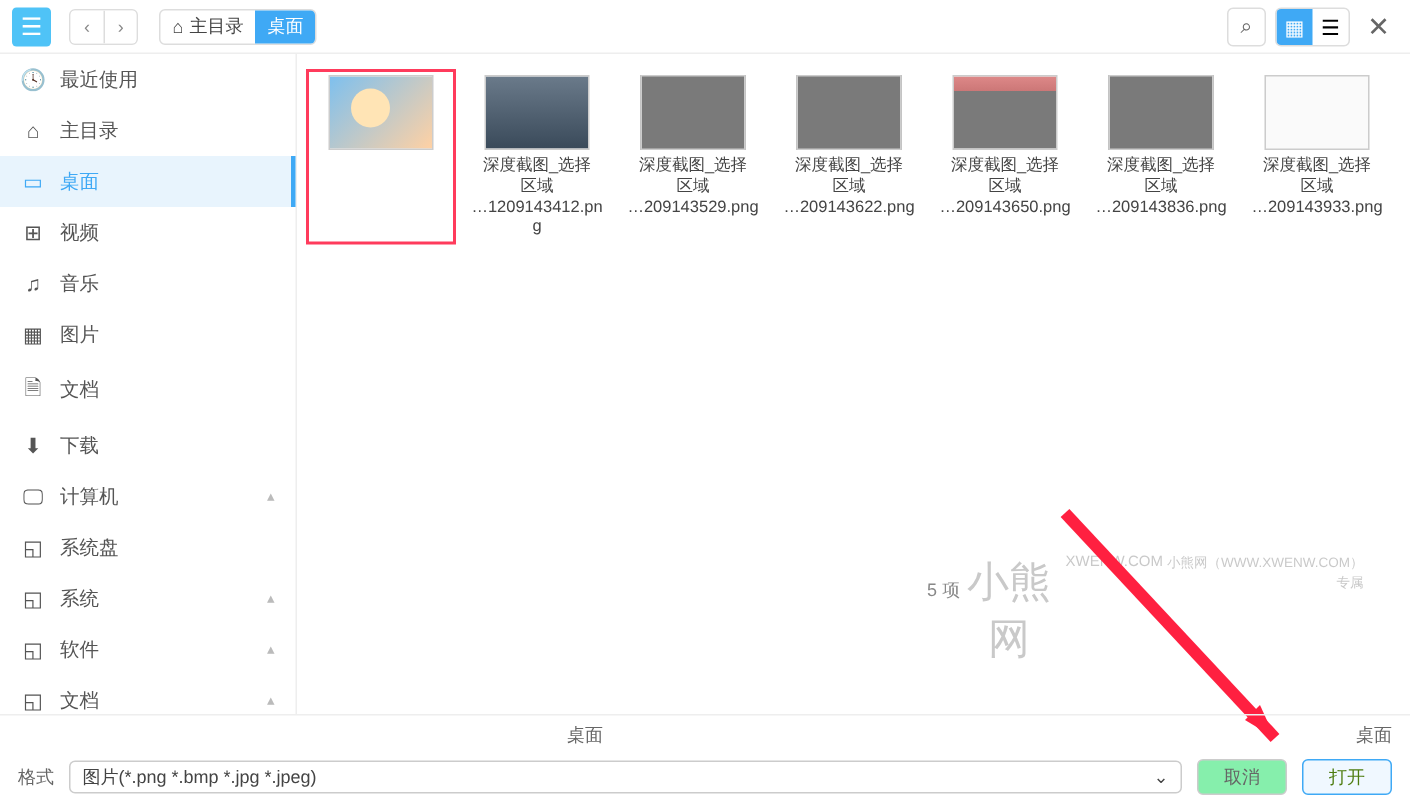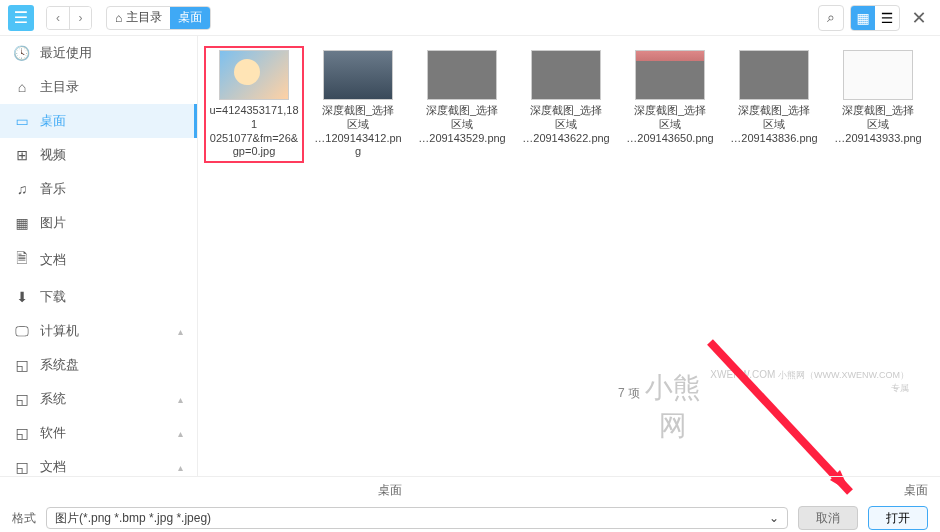--- a/index.html
+++ b/index.html
@@ -35,22 +35,22 @@
 
 .statusbar { position: absolute; bottom: 74px; left: 420px; font-size: 12px; color: #888; }
 
 .watermark { position: absolute; right: 24px; bottom: 30px; width: 288px; height: 140px; border: 1px solid #fff; opacity: 0.45; pointer-events: none; padding: 6px; display: flex; flex-direction: row; justify-content: flex-end; font-size: 10px; color: #888; }
 .arrow { position: absolute; right: 70px; bottom: 30px; width: 180px; height: 170px; pointer-events: none; }
 
 .footer { position: absolute; bottom: 0; left: 0; right: 0; height: 56px; border-top: 1px solid #eee; display: flex; flex-direction: column; }
 .frow { display: flex; align-items: center; padding: 4px 12px; gap: 10px; font-size: 12px; color: #666; height: 28px; }
 .fpath { flex: 1; text-align: center; }
 .sel-in { flex: 1; border: 1px solid #ccc; border-radius: 4px; height: 22px; padding: 0 8px; display: flex; align-items: center; justify-content: space-between; font-size: 12px; color: #444; gap: 20px; }
-.btn { min-width: 60px; height: 24px; border: 1px solid #ccc; border-radius: 4px; display: flex; align-items: center; justify-content: center; font-size: 12px; background: #e5e5e5; }
-.btn.primary { border-color: #3fa9f5; color: #000000; background: #f0f8ff; }
+.btn { min-width: 60px; height: 24px; border: 1px solid #ccc; border-radius: 4px; display: flex; align-items: center; justify-content: center; font-size: 12px; background: #86efac; }
+.btn.primary { border-color: #3fa9f5; color: #4d7c0f; background: #f0f8ff; }
 </style>
 </head>
 <body>
 
 <div class="toolbar">
   <div class="app-ico">☰</div>
   <div class="navbtns">
     <div class="navbtn">‹</div>
     <div class="navbtn">›</div>
   </div>
@@ -137,21 +137,20 @@
         <span class="sico">◱</span>
         <span>文档</span>
         <span class="chev">▴</span>
       </div>
     </div>
   <div class="files" id="files">
     <div class="file sel">
         <div class="thumb" style="background:linear-gradient(135deg,#7ec0ee,#ffd1a4)">
           <div style="position:absolute;left:14px;top:8px;width:26px;height:26px;border-radius:50%;background:#ffe4b5;"></div>
         </div>
-        <div class="fname">u=4124353171,181<br>0251077&amp;fm=26&amp;<br>gp=0.jpg</div>
       </div>
       <div class="file">
         <div class="thumb" style="background:linear-gradient(#6a7a8a,#3a4a5a)"></div>
         <div class="fname">深度截图_选择<br>区域<br>…1209143412.png</div>
       </div>
       <div class="file">
         <div class="thumb" style="background:#7a7a7a"></div>
         <div class="fname">深度截图_选择<br>区域<br>…209143529.png</div>
       </div>
       <div class="file">
@@ -163,21 +162,21 @@
         <div class="fname">深度截图_选择<br>区域<br>…209143650.png</div>
       </div>
       <div class="file">
         <div class="thumb" style="background:#7a7a7a"></div>
         <div class="fname">深度截图_选择<br>区域<br>…209143836.png</div>
       </div>
       <div class="file">
         <div class="thumb" style="background:#fafafa"></div>
         <div class="fname">深度截图_选择<br>区域<br>…209143933.png</div>
       </div>
-      <div class="statusbar">7 项</div>
+      <div class="statusbar">5 项</div>
   </div>
 </div>
 
 <div class="watermark">
   <div style="font-size:28px;text-align:center;">小熊网</div>
   <div style="text-align:center;">XWENW.COM</div>
   <div style="text-align:right;font-size:9px;">小熊网（WWW.XWENW.COM）专属</div>
 </div>
 
 <svg class="arrow">

